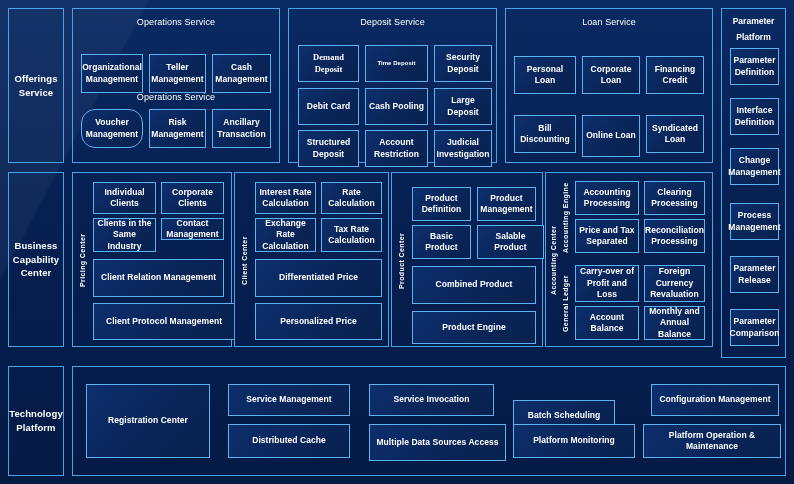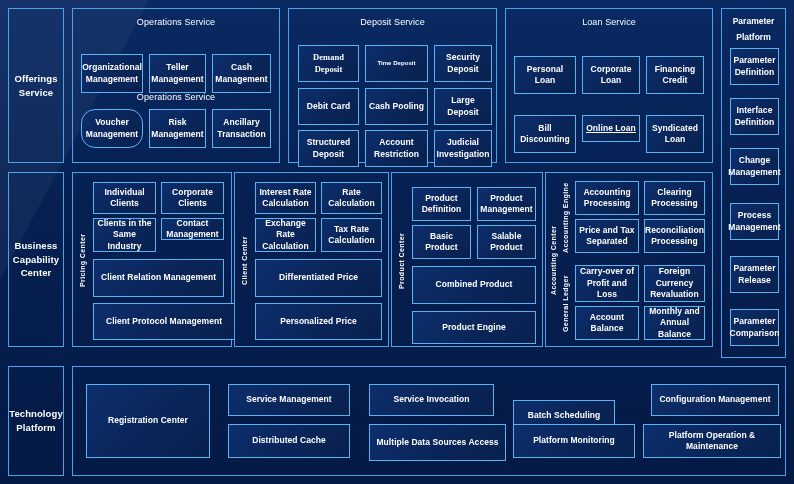--- a/index.html
+++ b/index.html
@@ -79,21 +79,21 @@
   </div>
 
   <div class="grp" style="left:505px;top:8px;width:208px;height:155px;">
     <div class="grp-title">Loan Service</div>
 
     <div class="box" style="left:8px;top:47px;width:62px;height:38px;">Personal Loan</div>
     <div class="box" style="left:76px;top:47px;width:58px;height:38px;">Corporate Loan</div>
     <div class="box" style="left:140px;top:47px;width:58px;height:38px;">Financing Credit</div>
 
     <div class="box" style="left:8px;top:106px;width:62px;height:38px;">Bill Discounting</div>
-    <div class="box" style="left:76px;top:106px;width:58px;height:27px;text-decoration:underline;">Online Loan</div>
+    <div class="box" style="left:76px;top:106px;width:58px;height:42px;">Online Loan</div>
     <div class="box" style="left:140px;top:106px;width:58px;height:38px;">Syndicated Loan</div>
   </div>
 
   <div class="sidecol" style="left:721px;top:8px;width:65px;height:350px;">
     <div class="sidecol-title" style="top:6px;">Parameter</div>
     <div class="sidecol-title" style="top:22px;">Platform</div>
 
     <div class="box" style="left:8px;top:39px;width:49px;height:37px;">Parameter Definition</div>
     <div class="box" style="left:8px;top:89px;width:49px;height:37px;">Interface Definition</div>
     <div class="box" style="left:8px;top:139px;width:49px;height:37px;">Change Management</div>
@@ -124,21 +124,21 @@
     <div class="box" style="left:86px;top:45px;width:61px;height:34px;">Tax Rate Calculation</div>
     <div class="box" style="left:20px;top:86px;width:127px;height:38px;">Differentiated Price</div>
     <div class="box" style="left:20px;top:130px;width:127px;height:37px;">Personalized Price</div>
   </div>
 
   <div class="grp" style="left:391px;top:172px;width:152px;height:175px;">
     <div class="vlabel" style="left:3px;top:0;width:12px;height:175px;">Product Center</div>
     <div class="box" style="left:20px;top:14px;width:59px;height:34px;">Product Definition</div>
     <div class="box" style="left:85px;top:14px;width:59px;height:34px;">Product Management</div>
     <div class="box" style="left:20px;top:52px;width:59px;height:34px;">Basic Product</div>
-    <div class="box" style="left:85px;top:52px;width:59px;height:34px;">Salable Product</div>
+    <div class="box" style="left:85px;top:52px;width:67px;height:34px;">Salable Product</div>
     <div class="box" style="left:20px;top:93px;width:124px;height:38px;">Combined Product</div>
     <div class="box" style="left:20px;top:138px;width:124px;height:33px;">Product Engine</div>
   </div>
 
   <div class="grp" style="left:545px;top:172px;width:168px;height:175px;">
     <div class="vlabel" style="left:2px;top:0;width:11px;height:175px;">Accounting Center</div>
     <div class="vlabel" style="left:14px;top:4px;width:11px;height:82px;">Accounting Engine</div>
     <div class="vlabel" style="left:14px;top:90px;width:11px;height:82px;">General Ledger</div>
 
     <div class="box" style="left:29px;top:8px;width:64px;height:34px;">Accounting Processing</div>

